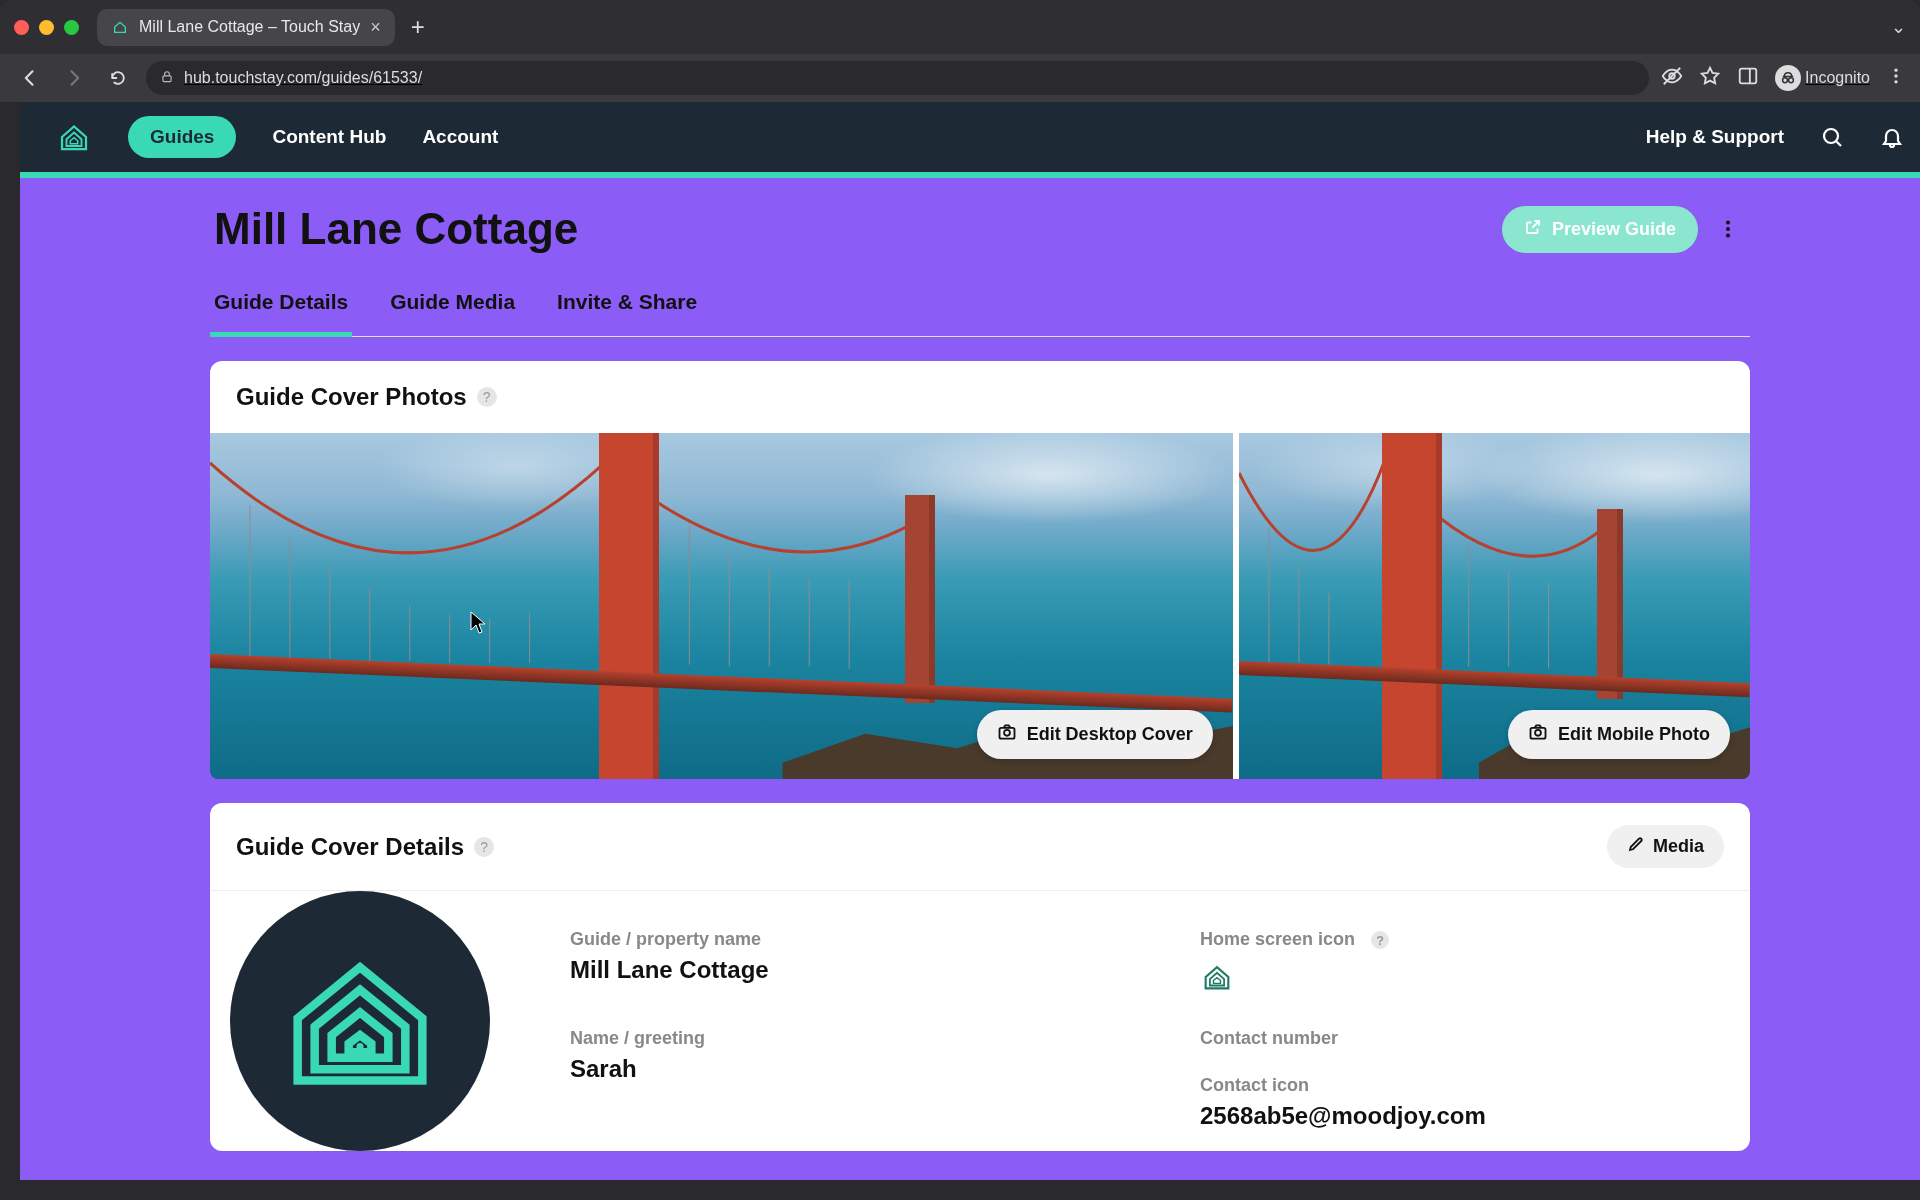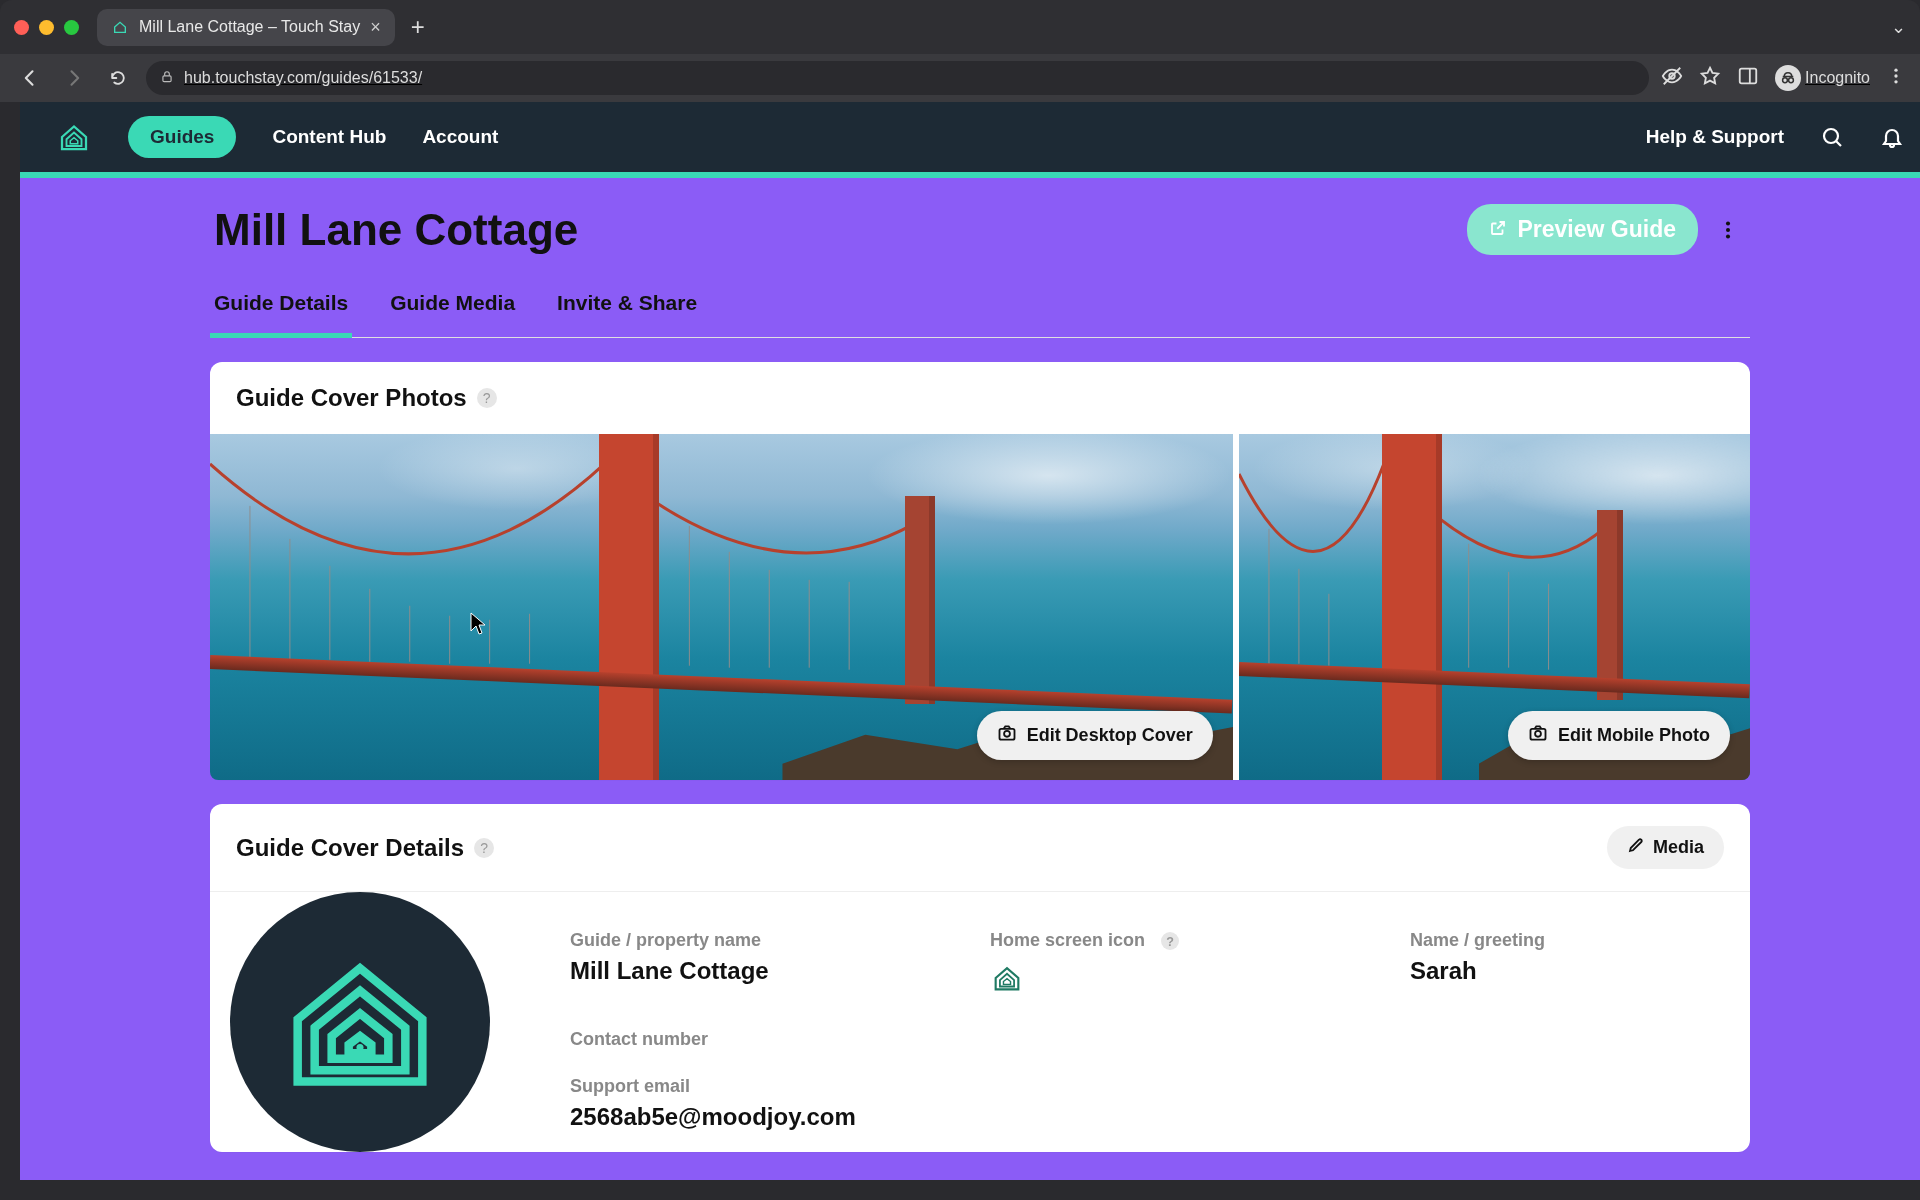--- a/index.html
+++ b/index.html
@@ -119,21 +119,21 @@
 }
 .page-title {
   font-size: 44px; font-weight: 800; color: #111;
 }
 .header-spacer { flex: 1; }
 .preview-btn {
   background: #8ae6cf;
   color: #fff;
   padding: 12px 22px;
   border-radius: 24px;
-  font-weight: 700; font-size: 23px;
+  font-weight: 700; font-size: 18px;
   display: flex; align-items: center; gap: 10px;
 }
 .more-btn {
   width: 36px; height: 36px;
   display: flex; align-items: center; justify-content: center;
   margin-left: 12px;
   font-size: 24px; font-weight: bold;
 }
 
 
@@ -265,21 +265,21 @@
 .avatar-circle {
   width: 260px; height: 260px; border-radius: 50%;
   background: #1d2a35;
   display: flex; align-items: center; justify-content: center;
   margin-top: 0;
   overflow: hidden;
 }
 .details-grid {
   flex: 1;
   display: grid;
-  grid-template-columns: 1fr 1fr 1fr;
+  grid-template-columns: 1fr 1fr;
   column-gap: 80px;
   row-gap: 30px;
   padding: 38px 0 0 60px;
   align-content: start;
 }
 .field-label { color: #888; font-size: 18px; font-weight: 600; }
 .field-value { color: #111; font-size: 24px; font-weight: 800; margin-top: 6px; }
 .field-label .help-dot { transform: scale(0.9); }
 .small-icon-wrap { margin-top: 10px; }
 
@@ -562,21 +562,21 @@
               </svg>
             </div>
           </div>
           <div>
             <div class="field-label">Name / greeting</div>
             <div class="field-value">Sarah</div>
           </div>
           <div>
             <div class="field-label">Contact number</div>
             <div style="height:26px;"></div>
-            <div class="field-label">Support email</div>
+            <div class="field-label">Contact icon</div>
             <div class="field-value">2568ab5e@moodjoy.com</div>
           </div>
         </div>
       </div>
     </div>
 
   </div>
 </div>
 
 </body></html>

